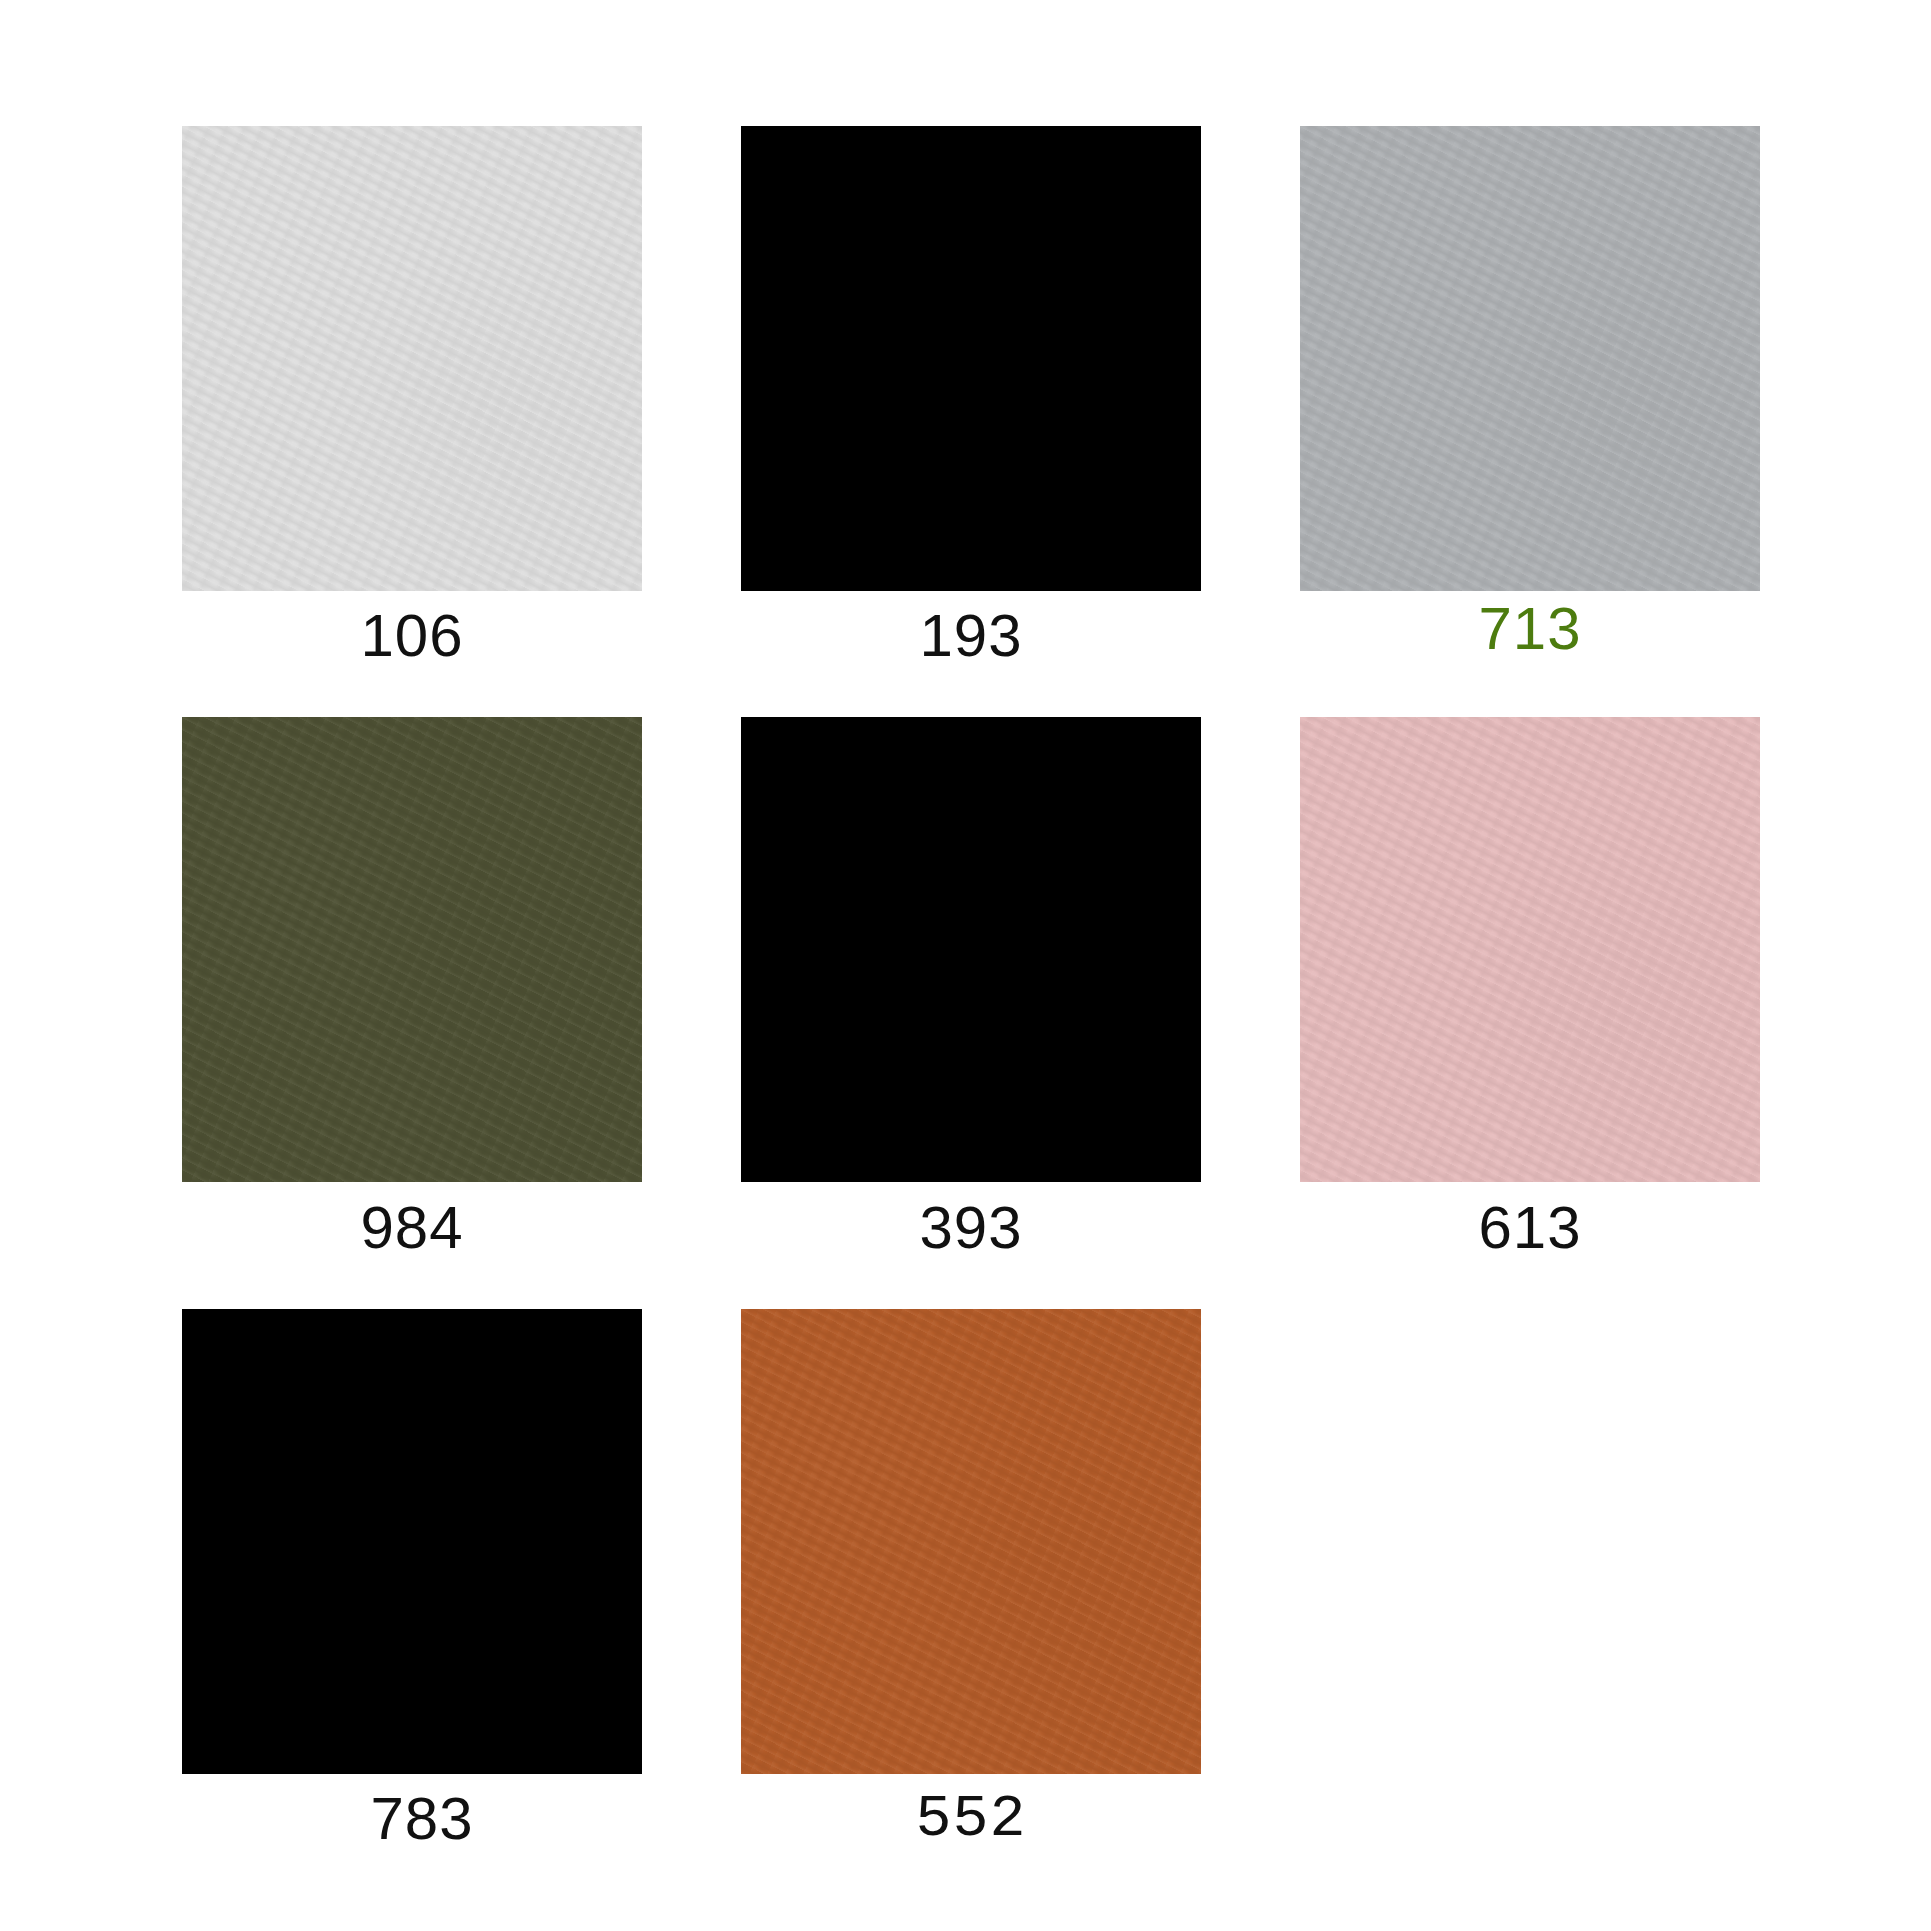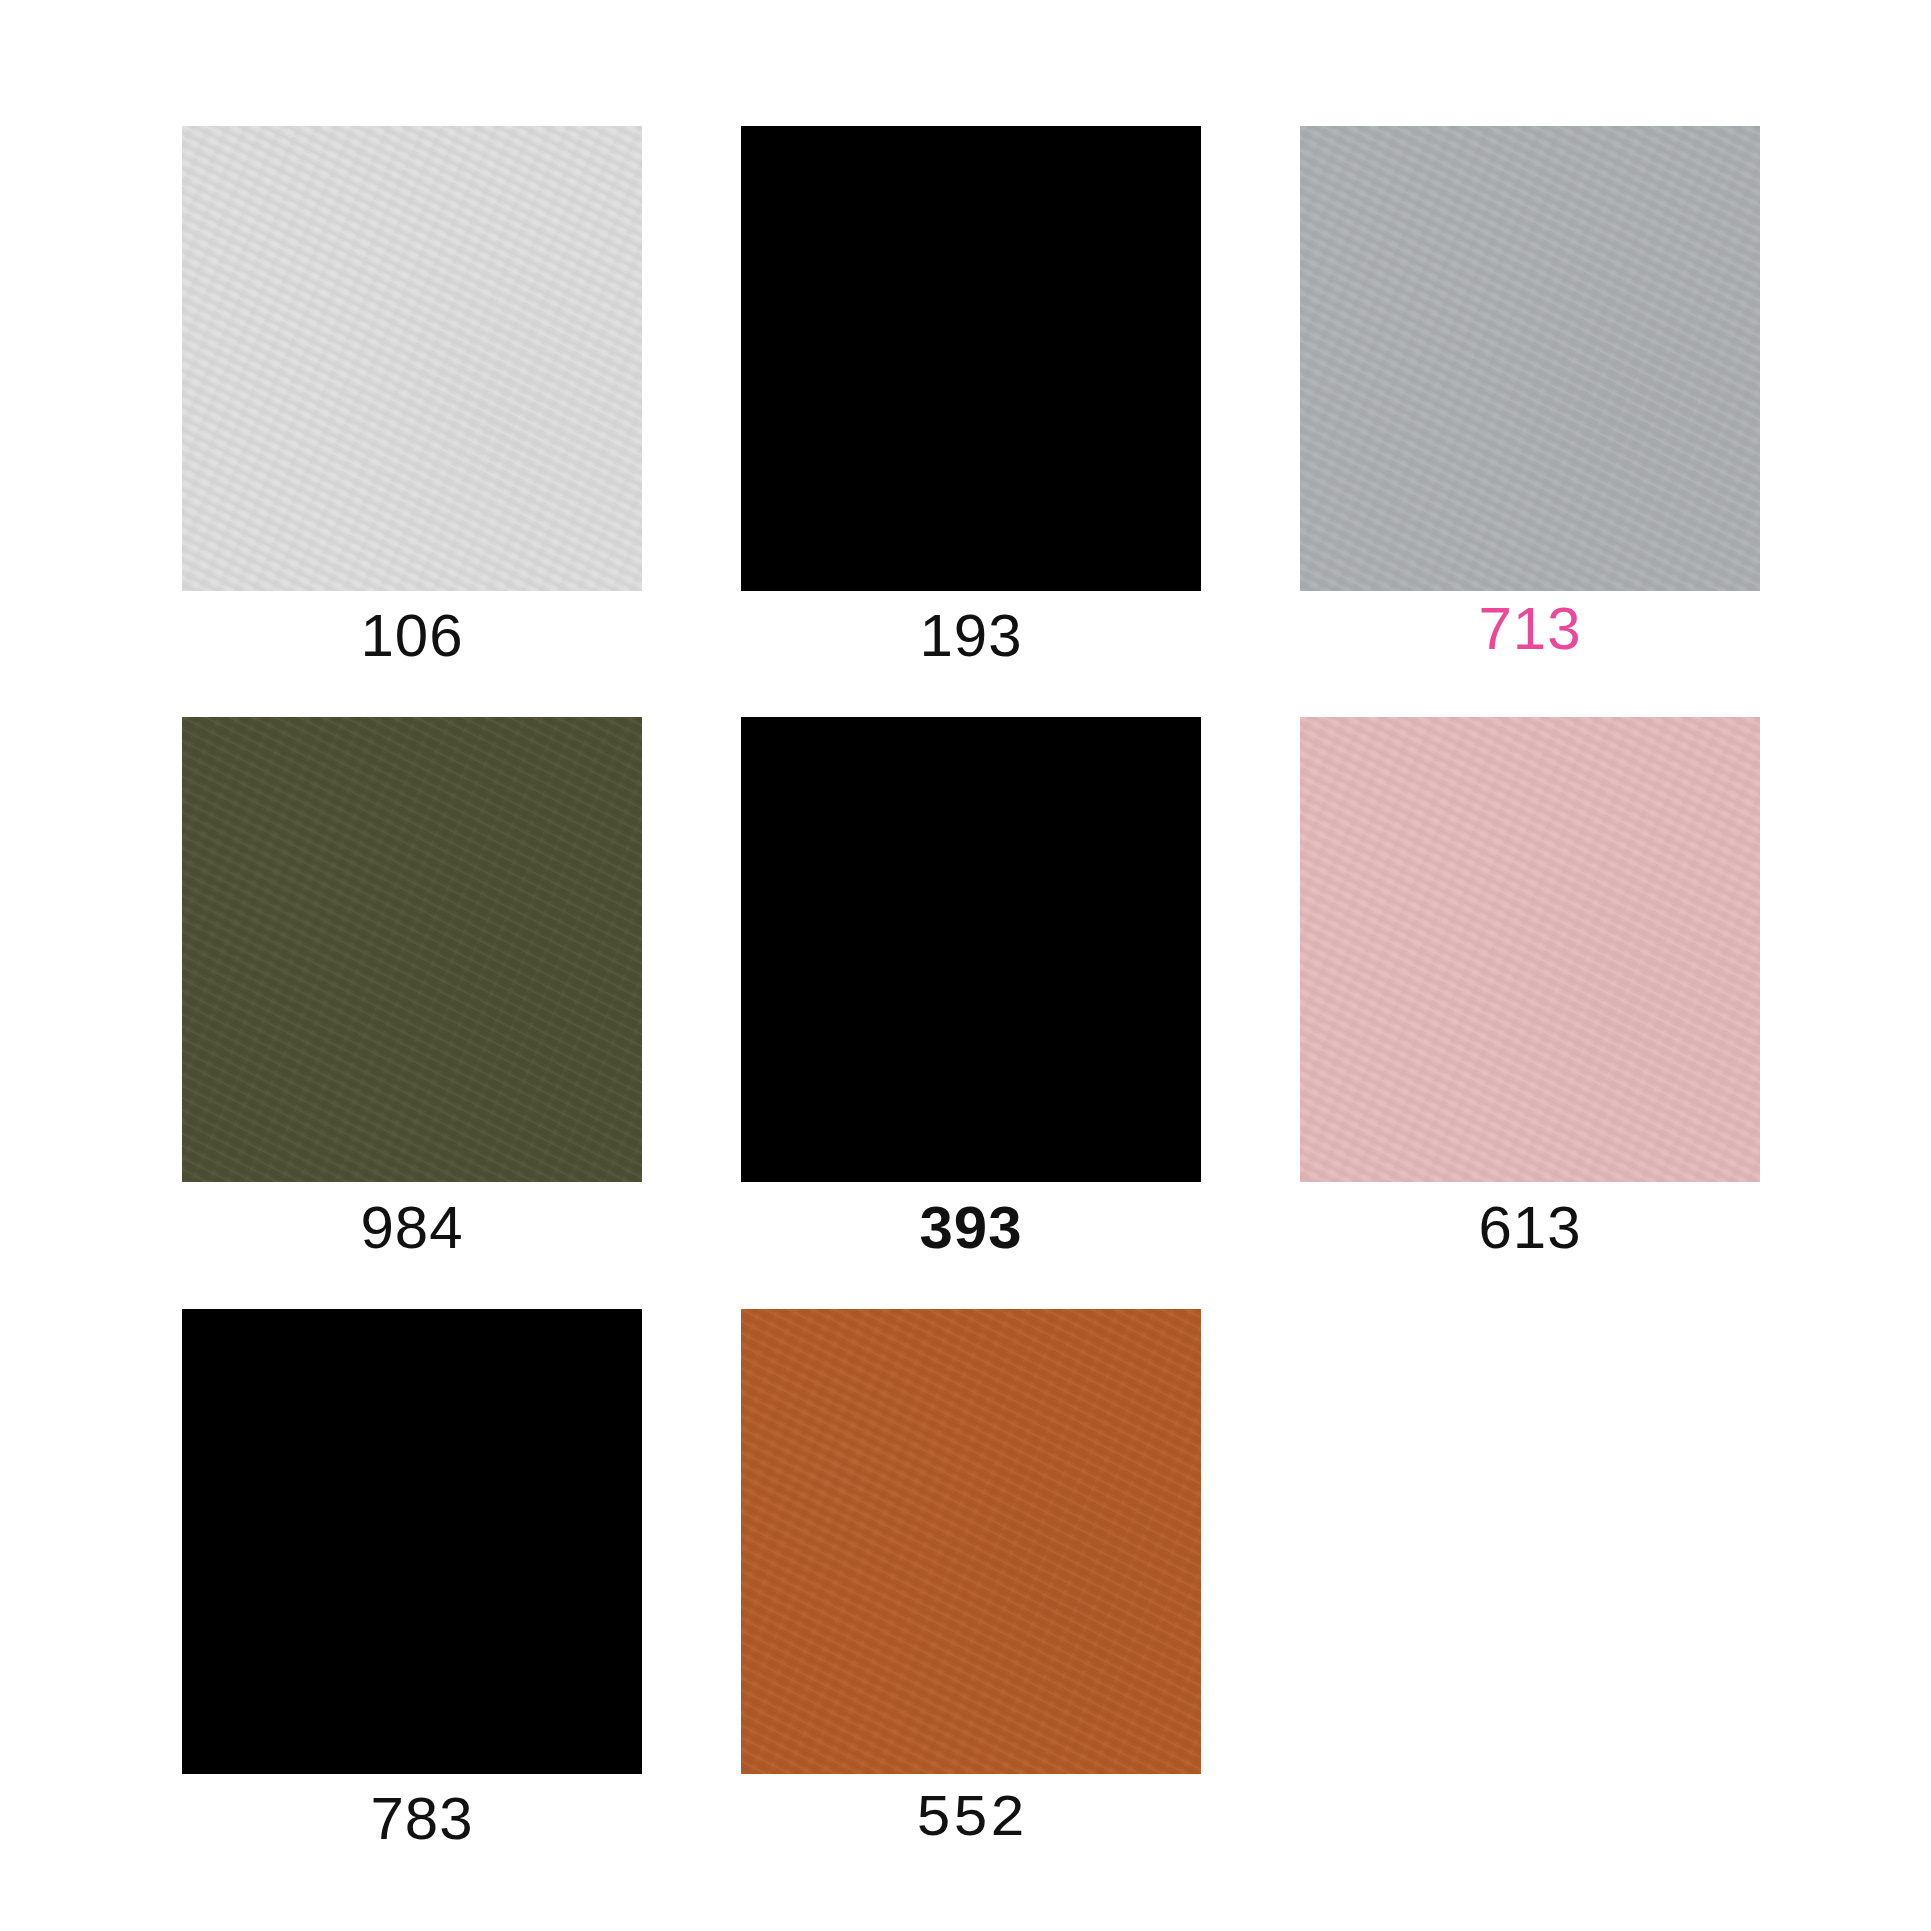--- a/index.html
+++ b/index.html
@@ -88,33 +88,33 @@
     <div class="swatch-cell">
       <div class="swatch-chip dark" style="background-color: rgb(0, 0, 0);">
         <div class="tex"></div>
       </div>
       <div class="swatch-label" style="color: rgb(17, 17, 17);">193</div>
     </div>
     <div class="swatch-cell">
       <div class="swatch-chip" style="background-color: rgb(175, 178, 181);">
         <div class="tex"></div>
       </div>
-      <div class="swatch-label" style="color: #ec4899; margin-top: 8px;">713</div>
+      <div class="swatch-label" style="color: #4d7c0f; margin-top: 8px;">713</div>
     </div>
     <div class="swatch-cell">
       <div class="swatch-chip" style="background-color: rgb(78, 81, 52);">
         <div class="tex"></div>
       </div>
       <div class="swatch-label" style="color: rgb(17, 17, 17);">984</div>
     </div>
     <div class="swatch-cell">
       <div class="swatch-chip dark" style="background-color: rgb(0, 0, 0);">
         <div class="tex"></div>
       </div>
-      <div class="swatch-label" style="color: rgb(17, 17, 17); font-weight: bold;">393</div>
+      <div class="swatch-label" style="color: rgb(17, 17, 17);">393</div>
     </div>
     <div class="swatch-cell">
       <div class="swatch-chip" style="background-color: rgb(230, 188, 189);">
         <div class="tex"></div>
       </div>
       <div class="swatch-label" style="color: rgb(17, 17, 17);">613</div>
     </div>
     <div class="swatch-cell">
       <div class="swatch-chip dark" style="background-color: rgb(0, 0, 0);">
         <div class="tex"></div>

